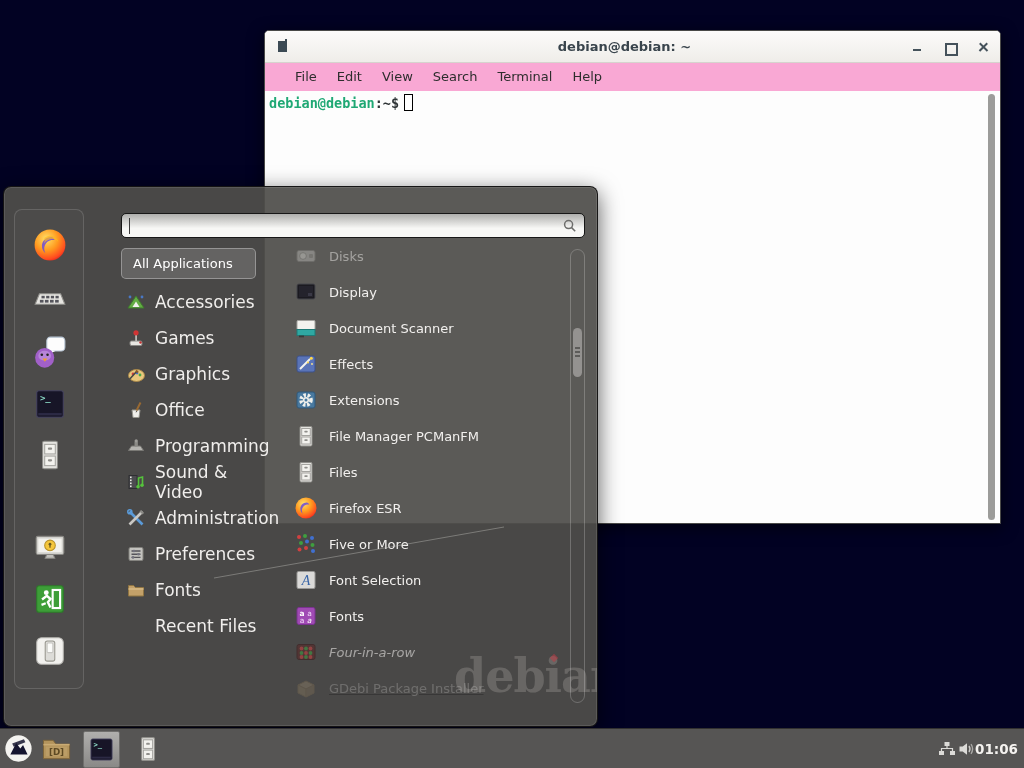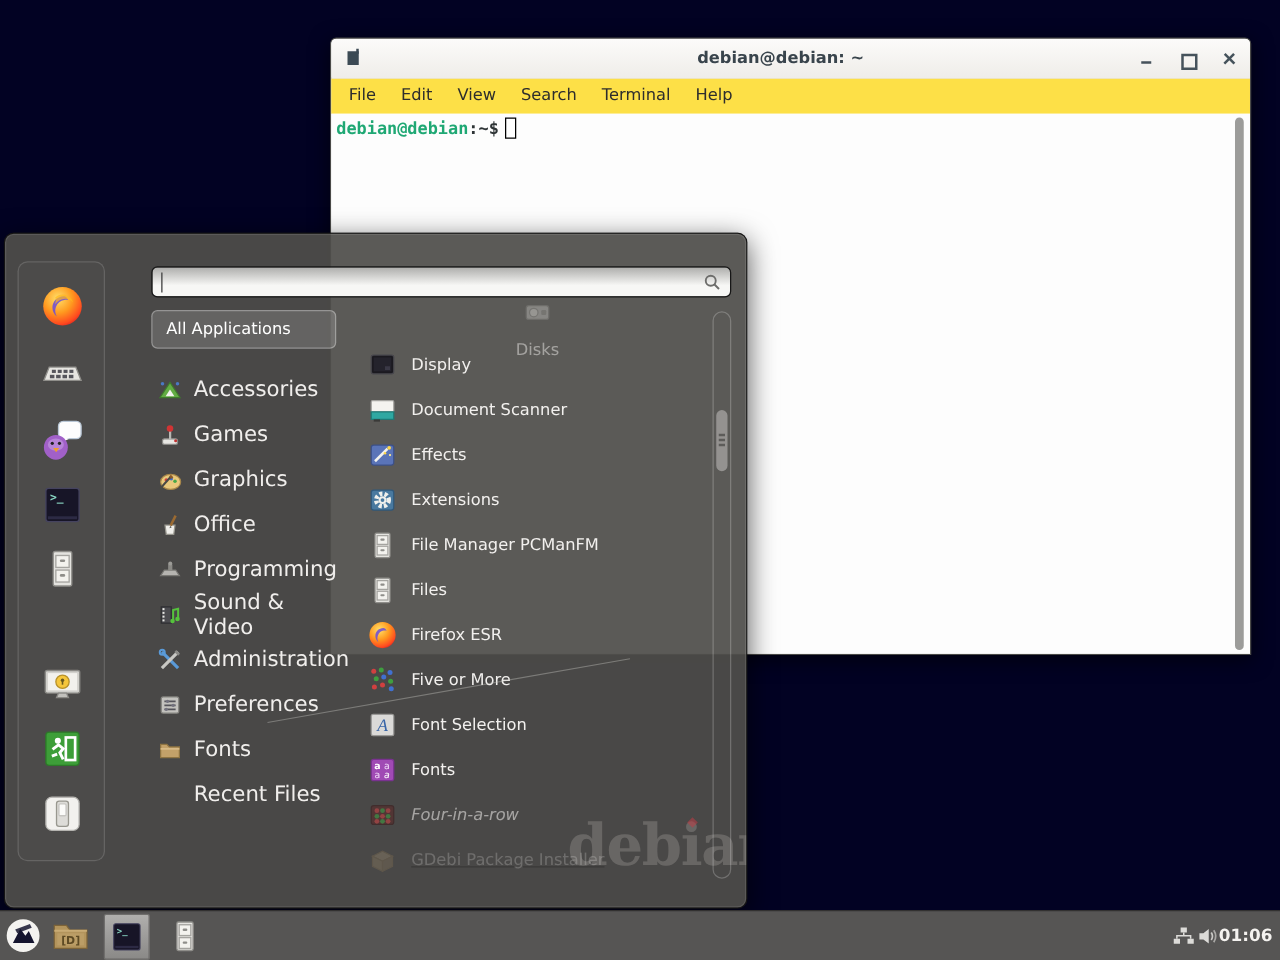--- a/index.html
+++ b/index.html
@@ -18,22 +18,22 @@
   .titlebar .win-glyph:after { content:""; position:absolute; left:7px; top:-2px; width:2px; height:4px; background:#3c4a54; }
   .title-text { position:absolute; left:0; right:16px; top:0; height:32px; line-height:32px;
               text-align:center; font-size:13px; font-weight:bold; color:#39444c; }
   .wb { position:absolute; top:8px; width:16px; height:16px; cursor:default; }
   .wb-min  { left:644px; } .wb-min:after { content:""; position:absolute; left:4px; top:10px; width:8px; height:2px; background:#45525b; }
   .wb-max  { left:677px; } .wb-max:after { content:""; position:absolute; left:3px; top:4px; width:9px; height:9px; border:2px solid #45525b; }
   .wb-close{ left:710px; }
   .wb-close:before,.wb-close:after { content:""; position:absolute; left:3px; top:7px; width:11px; height:2.4px; background:#45525b; }
   .wb-close:before { transform:rotate(45deg); } .wb-close:after { transform:rotate(-45deg); }
 
-  .menubar { position:absolute; left:0; top:32px; right:0; height:28px; background:#fde047;
-             display:flex; align-items:center; padding-left:4px; }
+  .menubar { position:absolute; left:0; top:32px; right:0; height:28px; background:#f9a8d4;
+             display:flex; align-items:center; padding-left:20px; }
   .menubar .mitem { font-size:13px; color:#2d2d2d; padding:0 10px; line-height:28px; }
 
   .term-body { position:absolute; left:0; top:60px; right:0; bottom:0; background:#fdfdfd; }
   .prompt-line { position:absolute; left:4px; top:3px; font-family:"DejaVu Sans Mono","Liberation Mono",monospace;
                  font-size:13.5px; font-weight:bold; white-space:pre; }
   .p-user { color:#1fa874; } .p-tail { color:#2e3436; }
   .term-cursor { display:inline-block; width:9px; height:17px; border:1.8px solid #000;
                  background:#fff; vertical-align:text-bottom; margin-left:5px; }
   .term-scrollbar { position:absolute; right:5px; top:3px; width:7px; height:426px;
                  background:#9c9c9a; border-radius:4px; }
@@ -53,36 +53,36 @@
   .fav { position:absolute; left:29px; width:34px; height:34px; }
   .fav svg { width:34px; height:34px; display:block; }
 
   .search-box { position:absolute; left:117px; top:26px; width:464px; height:25px;
                 background:linear-gradient(#aeaeac,#f7f7f5 62%); border:1px solid #171717;
                 border-radius:5px; }
   .search-caret { position:absolute; left:7px; top:4px; width:1px; height:16px; background:#3a3a3a; }
   .search-mag { position:absolute; right:7px; top:5px; width:14px; height:14px; }
 
   .cat-col { position:absolute; left:117px; top:61px; width:150px; }
-  .cat-selected { height:31px; width:148px; background:rgba(255,255,255,.15);
+  .cat-selected { height:31px; width:135px; background:rgba(255,255,255,.15);
                   border:1px solid rgba(255,255,255,.32); border-radius:5px;
-                  display:flex; align-items:center; padding:0 11px; margin-bottom:15px; }
+                  display:flex; align-items:center; padding:0 11px; margin-bottom:5px; }
   .cat-selected span { font-size:13px; color:#ffffff; }
   .cat-row { height:36px; display:flex; align-items:center; gap:9px; padding-left:5px; }
   .cat-row .cicon { width:20px; height:20px; flex:0 0 20px; }
   .cat-row .cicon svg { width:20px; height:20px; display:block; }
   .cat-row .clabel { font-size:17px; color:#f0eeec; }
   .cat-row.noicon { padding-left:34px; }
 
   .app-col { position:absolute; left:282px; top:51px; width:280px; }
   .app-row { height:36px; display:flex; align-items:center; gap:11px; padding-left:8px; }
   .app-row .aicon { width:24px; height:24px; flex:0 0 24px; }
   .app-row .aicon svg { width:24px; height:24px; display:block; }
   .app-row .alabel { font-size:13px; color:#f2f0ee; }
-  .dim50 { opacity:.48;flex-direction:column; } .dim55 { opacity:.55;font-style:italic; } .dim22 { opacity:.22;text-decoration:underline; }
+  .dim50 { opacity:.48; } .dim55 { opacity:.55;font-style:italic; } .dim22 { opacity:.22;text-decoration:underline; }
 
   .apps-trough { position:absolute; left:566px; top:62px; width:15px; height:454px;
                  border:1px solid rgba(255,255,255,.22); border-radius:8px; }
   .apps-thumb { position:absolute; left:2px; top:78px; width:9px; height:49px;
                 background:#949290; border-radius:5px; }
   .apps-thumb i { display:block; width:5px; height:1.5px; background:#5d5c5a; margin:2.5px auto 0; }
   .apps-thumb i:first-child { margin-top:19px; }
 
   .stray-line { position:absolute; left:0; top:0; pointer-events:none; }
 

